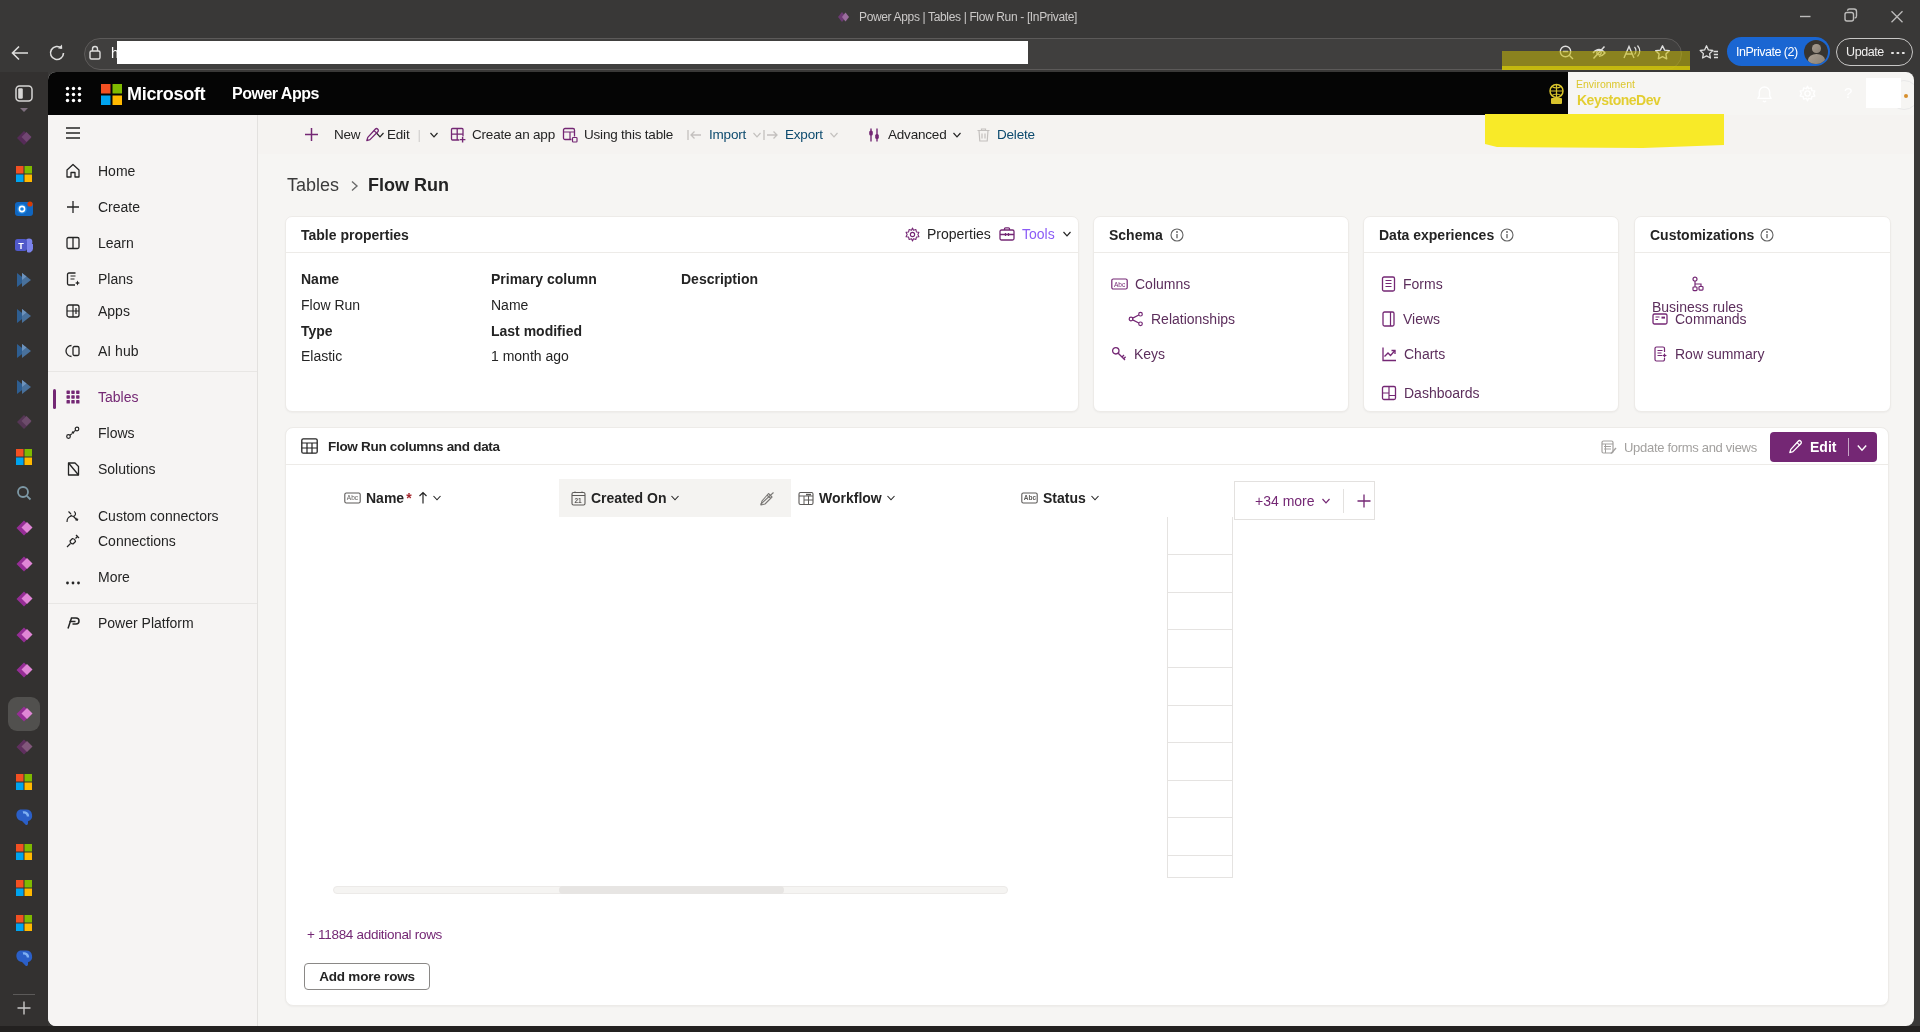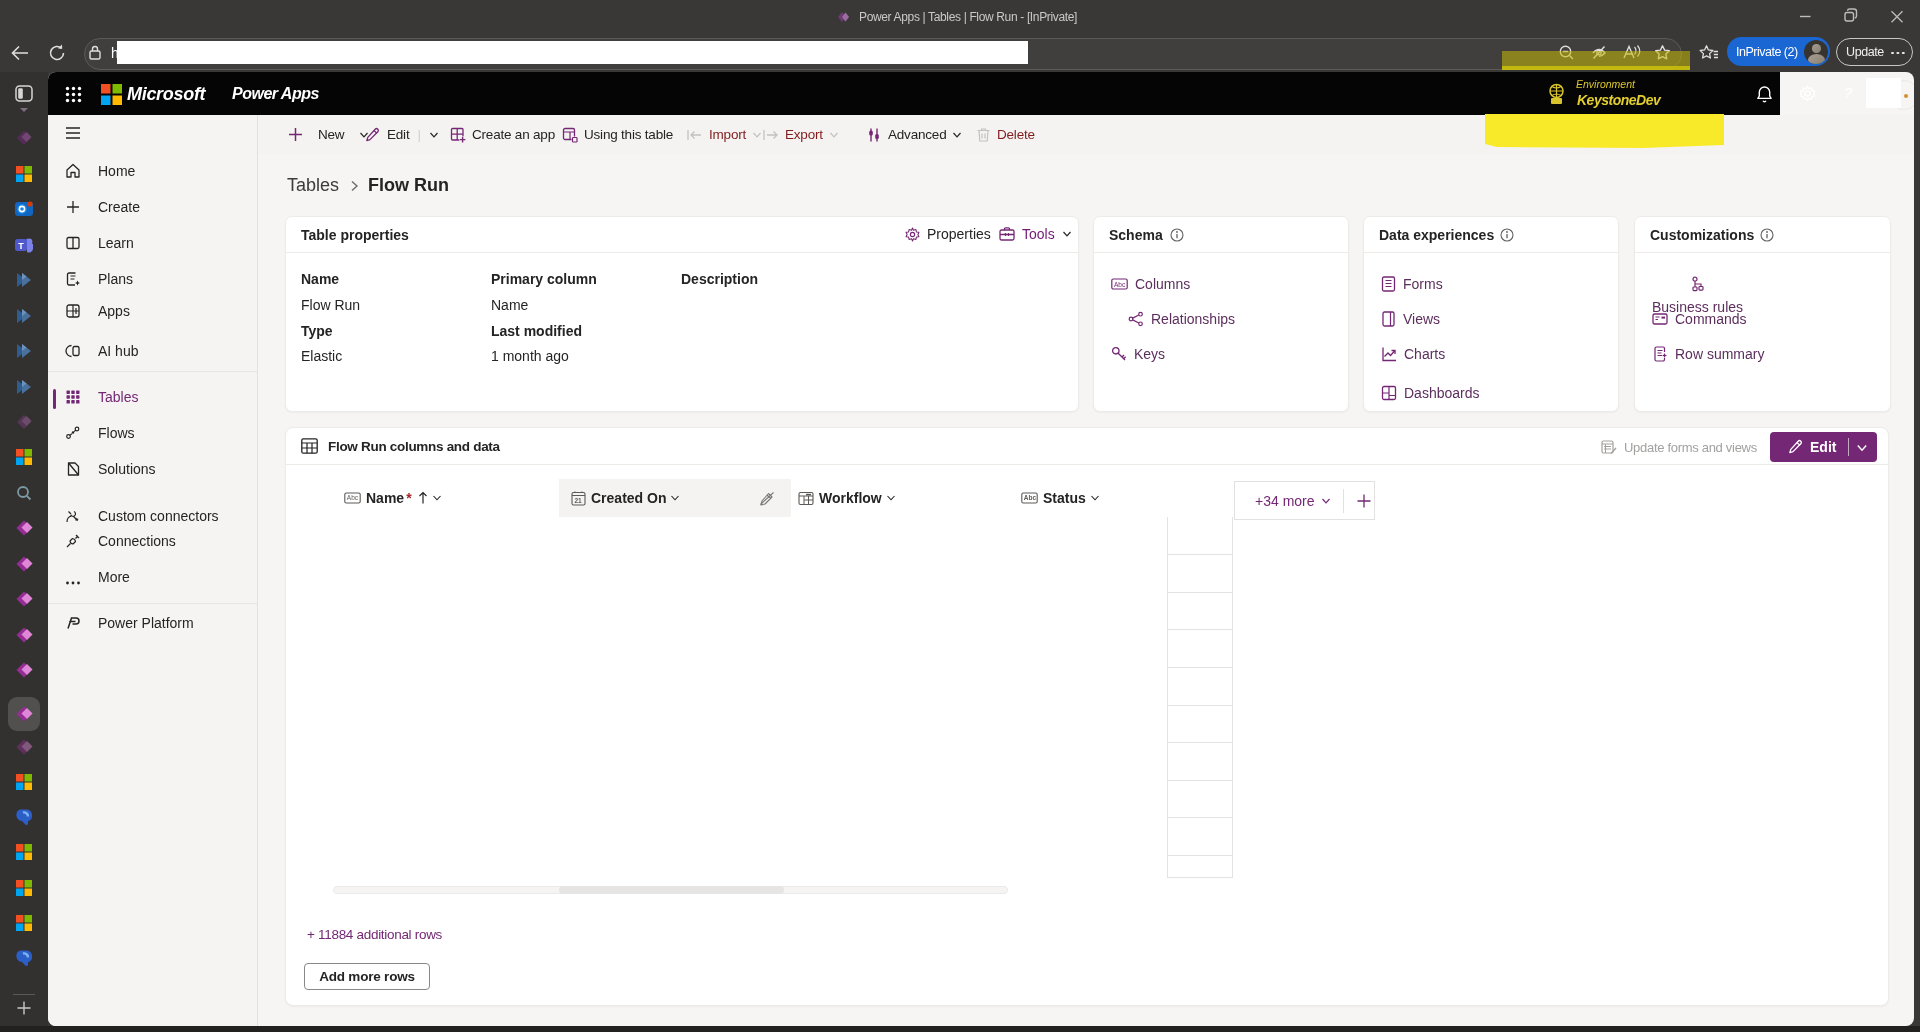--- a/index.html
+++ b/index.html
@@ -12,30 +12,30 @@
   #title-text { left:859px; top:10px; color:#cbc9c8; font-size:12px; letter-spacing:-0.35px; }
   #toolbar { left:0; top:34px; width:1920px; height:38px; background:#393837; }
   #addrbar { left:84px; top:4px; width:1598px; height:32px; background:#403f3e; border:1px solid #5c5a59; border-radius:16px; }
   #redact-url { left:117px; top:7px; width:911px; height:23px; background:#ffffff; }
   #tabstrip { left:0; top:72px; width:48px; height:954px; background:#333130; }
   #rightedge { left:1914px; top:72px; width:6px; height:954px; background:#393837; }
   #bottombar { left:0; top:1026px; width:1920px; height:6px; background:#232120; }
   .tabicon { position:absolute; left:14px; width:20px; height:20px; }
   
   #page { left:48px; top:72px; width:1866px; height:954px; background:#f6f5f3; border-radius:8px; overflow:hidden; }
-  #paheader { left:0; top:0; width:1732px; height:43px; background:#050505;font-style:italic; }
+  #paheader { left:0; top:0; width:1520px; height:43px; background:#050505; }
   #nav { left:0; top:43px; width:210px; height:911px; background:#f6f4f3; border-right:1px solid #e3e1df; }
   .navitem { position:absolute; left:0; width:210px; height:36px; color:#242424; font-size:14px; }
   .navitem .lbl { position:absolute; left:50px; top:10px; }
   .navitem .ico { position:absolute; left:17px; top:10px; width:16px; height:16px; }
   .navsep { position:absolute; left:0px; width:209px; height:1px; background:#e8e6e4; }
   
   #cmdbar { left:210px; top:43px; width:1656px; height:39px; background:#f5f3f1; }
   .cmd { position:absolute; top:0; height:39px; display:flex; align-items:center; gap:6px; font-size:13.5px; letter-spacing:-0.2px; color:#242424; }
-  .cmd.dis { color:#7f1d1d;justify-content:center; }
+  .cmd.dis { color:#0c4a6e;justify-content:center; }
   .chev { width:10px; height:10px; }
   
   #crumb { left:239px; top:103px; font-size:18px; color:#3b3b3b; }
   
   .card { position:absolute; background:#fff; border:1px solid #edebe8; border-radius:7px; box-shadow:0 1px 2px rgba(0,0,0,.04); }
   .cardhead { position:absolute; left:15px; top:10px; font-size:14px; font-weight:bold; color:#242424; }
   .carddiv { position:absolute; left:0; top:35px; width:100%; height:1px; background:#edebe8; }
   .li { position:absolute; display:flex; align-items:center; gap:7px; font-size:14px; color:#5c2e5c; }
   .li svg { flex:none; }
   
@@ -464,21 +464,21 @@
     <div class="navitem" style="top:490px;">
       <svg class="ico" viewBox="0 0 16 16">
           <path d="M3 13.5 L6.5 3 H11 a3 3 0 0 1 0 6 H7.5" stroke="#242424" stroke-width="1.5" fill="none"></path>
           <path d="M4.5 6.5 h6" stroke="#242424" stroke-width="1.5"></path>
         </svg>
       <span class="lbl">Power Platform</span>
       </div>
   </div>
 
   <div id="cmdbar" class="abs">
-    <div class="cmd" style="left:30px;gap:15px;">
+    <div class="cmd" style="left:46px;gap:15px;">
       <svg width="15" height="15" viewBox="0 0 15 15">
           <path d="M7.5 1 V14 M1 7.5 H14" stroke="#742774" stroke-width="1.5"></path>
         </svg>
       <span>New</span>
       <svg class="chev" viewBox="0 0 10 10">
           <path d="M1.5 3 L5 6.8 L8.5 3" stroke="#242424" stroke-width="1.2" fill="none"></path>
         </svg>
     </div>
     <div class="cmd" style="left:107px;">
       <svg width="16" height="16" viewBox="0 0 16 16">
@@ -556,21 +556,21 @@
 
   <div class="card" style="left:237px;top:144px;width:794px;height:196px;text-align:center;">
     <div class="cardhead">Table properties</div>
     <div class="abs" style="left:619px;top:9px;display:flex;align-items:center;gap:7px;font-size:14px;color:#242424;">
       <svg width="15" height="15" viewBox="0 0 17 17">
           <circle cx="8.5" cy="8.5" r="2.4" stroke="#742774" stroke-width="1.3" fill="none"></circle>
           <path d="M8.5 1.2 L9.6 3.7 L12.4 2.9 L12.9 5.6 L15.8 5.9 L14.6 8.5 L15.8 11.1 L12.9 11.4 L12.4 14.1 L9.6 13.3 L8.5 15.8 L7.4 13.3 L4.6 14.1 L4.1 11.4 L1.2 11.1 L2.4 8.5 L1.2 5.9 L4.1 5.6 L4.6 2.9 L7.4 3.7 Z" stroke="#742774" stroke-width="1.2" fill="none" stroke-linejoin="round"></path>
         </svg>
       <span>Properties</span>
     </div>
-    <div class="abs" style="left:713px;top:9px;display:flex;align-items:center;gap:7px;font-size:14px;color:#701a75;">
+    <div class="abs" style="left:713px;top:9px;display:flex;align-items:center;gap:7px;font-size:14px;color:#8b5cf6;">
       <svg width="16" height="14" viewBox="0 0 16 14">
           <rect x="1" y="3" width="14" height="10" rx="1.5" stroke="#742774" stroke-width="1.3" fill="none"></rect>
           <path d="M5.5 3 V1.8 a1 1 0 0 1 1 -1 h3 a1 1 0 0 1 1 1 V3 M1 7.5 H15 M6.5 6 v3 M9.5 6 v3" stroke="#742774" stroke-width="1.3" fill="none"></path>
         </svg>
       <span>Tools</span>
       <svg class="chev" viewBox="0 0 10 10">
           <path d="M1.5 3 L5 6.8 L8.5 3" stroke="#242424" stroke-width="1.2" fill="none"></path>
         </svg>
     </div>
     <div class="carddiv"></div>

